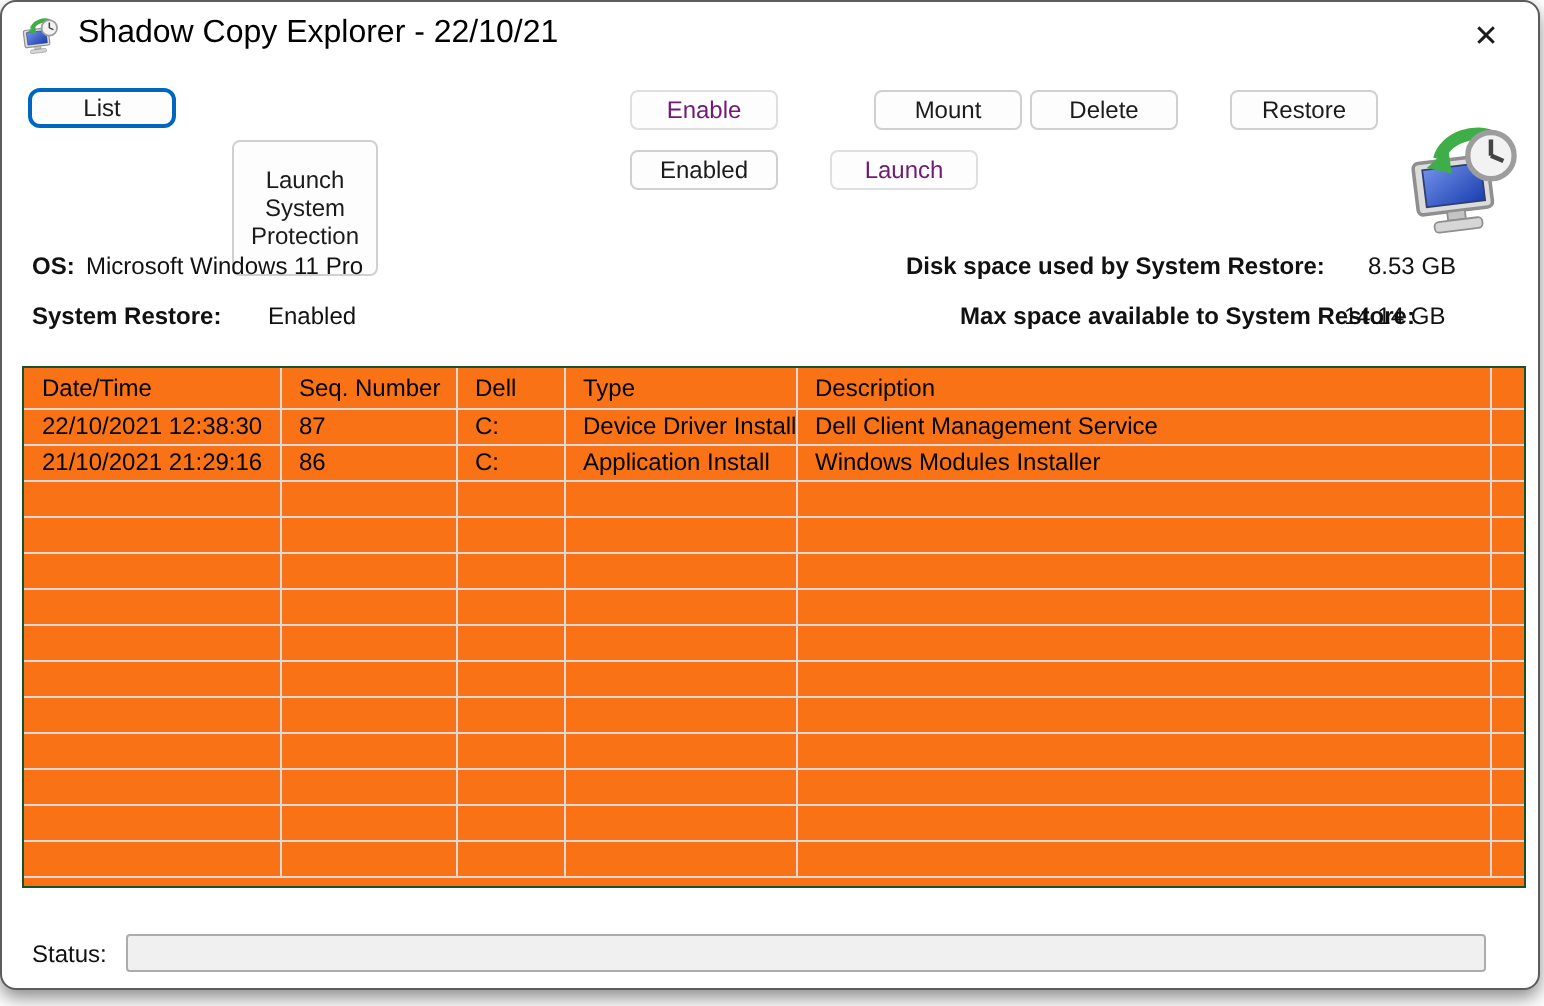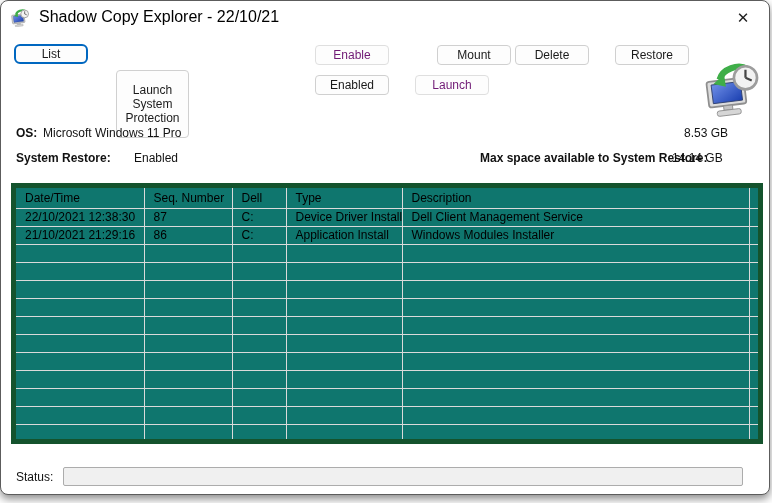--- a/index.html
+++ b/index.html
@@ -53,21 +53,21 @@
   #sr-label   { left: 15px;  top: 150px; }
   #sr-value   { left: 133px; top: 150px; }
   #disk-label { left: 452px; top: 125px; }
   #disk-value { left: 683px; top: 125px; }
   #max-label  { left: 452px; top: 150px; padding-left: 27px; }
   #max-value  { left: 671px; top: 150px; }
 
   
   .grid-wrap {
     position: absolute; left: 10px; top: 182px; width: 752px; height: 261px;
-    border: 5px solid #14532d; background: #0f766e; overflow: hidden;
+    border: 1px solid #14532d; background: #f97316; overflow: hidden;
   }
   table.grid { border-collapse: collapse; table-layout: fixed; width: 100%; }
   table.grid th, table.grid td {
     border-right: 1px solid #dadada; border-bottom: 1px solid #dadada;
     height: 18px; padding: 0 2px 0 9px; font-weight: normal; text-align: left;
     font-size: 12px; white-space: nowrap; overflow: hidden; color: #000;
   }
   table.grid th { height: 20px; }
   table.grid th.filler, table.grid td.filler { border-right: none; padding: 0; }
 
@@ -133,20 +133,21 @@
     <polygon points="22,16 10,27 24,30" fill="#3fae49"></polygon>
     <circle cx="46" cy="20" r="13" fill="#f2f2f2" stroke="#9d9d9d" stroke-width="3"></circle>
     <line x1="46" y1="20" x2="46" y2="11" stroke="#444" stroke-width="2.5"></line>
     <line x1="46" y1="20" x2="53" y2="23" stroke="#444" stroke-width="2.5"></line>
   </svg>
 
   <span class="info bold" id="os-label">OS:</span>
   <span class="info" id="os-value">Microsoft Windows 11 Pro</span>
   <span class="info bold" id="sr-label">System Restore:</span>
   <span class="info" id="sr-value">Enabled</span>
+  <span class="info bold" id="disk-label">Disk space used by System Restore:</span>
   <span class="info" id="disk-value">8.53 GB</span>
   <span class="info bold" id="max-label">Max space available to System Restore:</span>
   <span class="info" id="max-value">14.14 GB</span>
 
   <div class="grid-wrap">
     <table class="grid">
       <colgroup>
         <col style="width:128px">
           <col style="width:88px">
           <col style="width:54px">

